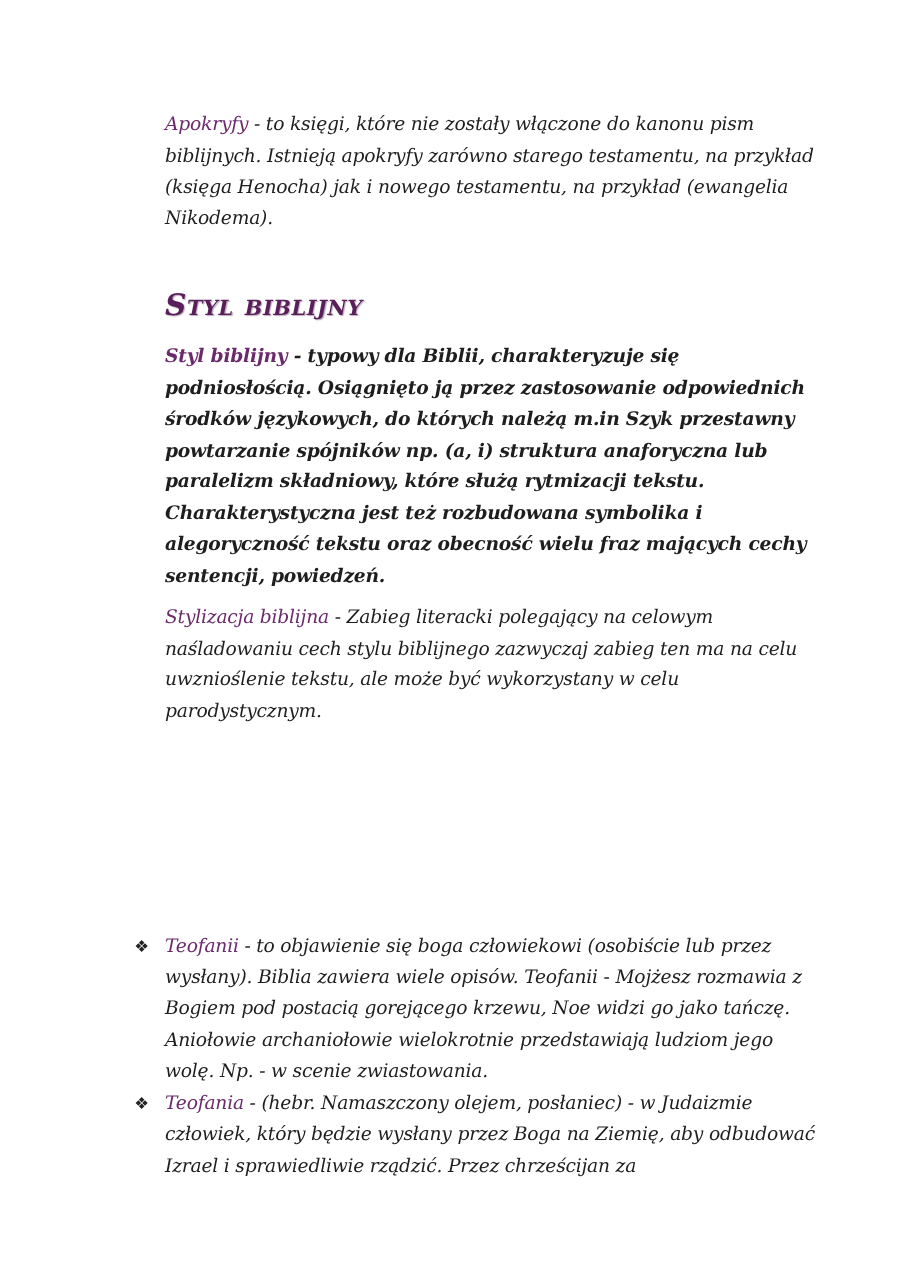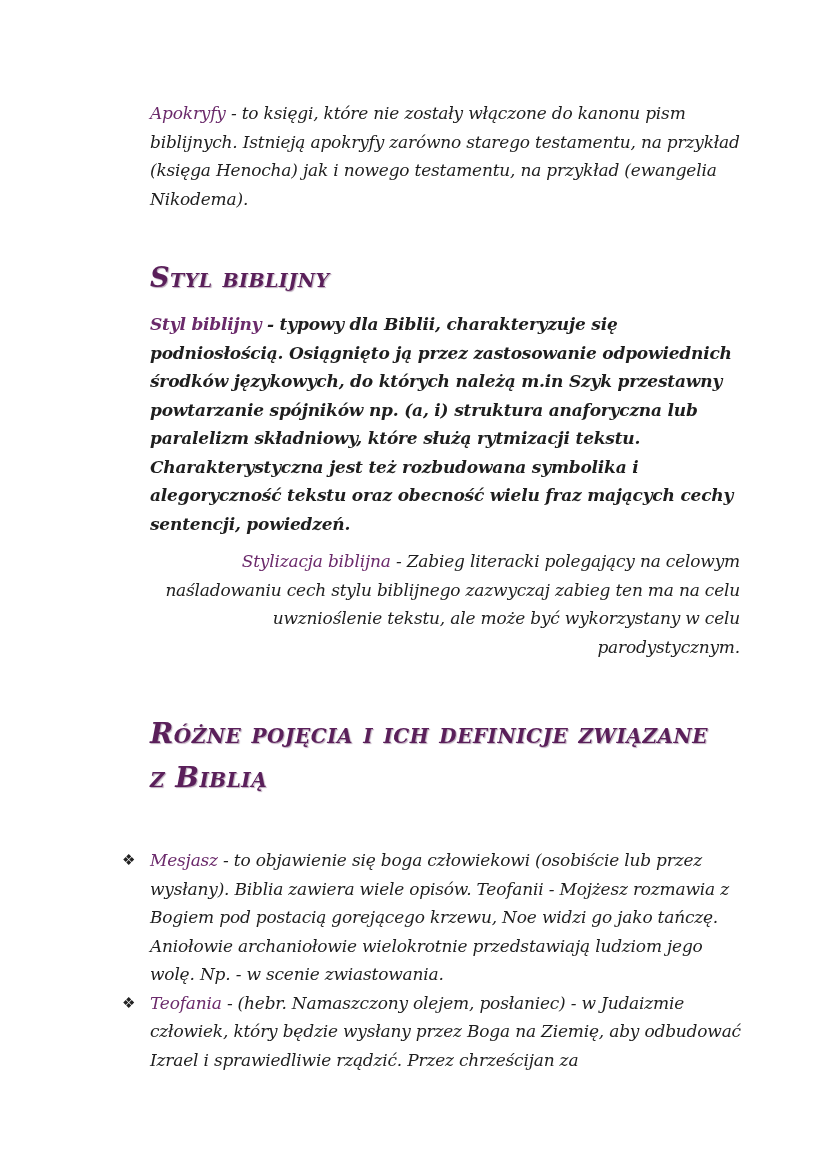--- a/index.html
+++ b/index.html
@@ -93,30 +93,29 @@
   <p class="para" style="top:99px;">
     <span class="term">Apokryfy</span><span> - to księgi, które nie zostały włączone do kanonu pism biblijnych. Istnieją apokryfy zarówno starego testamentu, na przykład (księga Henocha) jak i nowego testamentu, na przykład (ewangelia Nikodema).</span>
   </p>
 
   <h2 class="heading h-styl">Styl biblijny</h2>
 
   <p class="para" style="top:310px;font-weight:bold;">
     <span class="term">Styl biblijny</span><span> - typowy dla Biblii, charakteryzuje się podniosłością. Osiągnięto ją przez zastosowanie odpowiednich środków językowych, do których należą m.in Szyk przestawny powtarzanie spójników np. (a, i) struktura anaforyczna lub paralelizm składniowy, które służą rytmizacji tekstu. Charakterystyczna jest też rozbudowana symbolika i alegoryczność tekstu oraz obecność wielu fraz mających cechy sentencji, powiedzeń.</span>
   </p>
 
-  <p class="para" style="top:547px;text-align:right;">
+  <p class="para" style="top:547px;">
     <span class="term">Stylizacja biblijna</span><span> - Zabieg literacki polegający na celowym naśladowaniu cech stylu biblijnego zazwyczaj zabieg ten ma na celu uwznioślenie tekstu, ale może być wykorzystany w celu parodystycznym.</span>
   </p>
 
-  <h2 class="heading h-pojecia">Różne pojęcia i ich definicje związane z Biblią</h2>
 
   <ul class="bullet-list">
     <li class="bullet-item">
       <span class="bullet-icon">❖</span>
-      <span class="term">Mesjasz</span><span> - to objawienie się boga człowiekowi (osobiście lub przez wysłany). Biblia zawiera wiele opisów. Teofanii - Mojżesz rozmawia z Bogiem pod postacią gorejącego krzewu, Noe widzi go jako tańczę. Aniołowie archaniołowie wielokrotnie przedstawiają ludziom jego wolę. Np. - w scenie zwiastowania.</span>
+      <span class="term">Teofanii</span><span> - to objawienie się boga człowiekowi (osobiście lub przez wysłany). Biblia zawiera wiele opisów. Teofanii - Mojżesz rozmawia z Bogiem pod postacią gorejącego krzewu, Noe widzi go jako tańczę. Aniołowie archaniołowie wielokrotnie przedstawiają ludziom jego wolę. Np. - w scenie zwiastowania.</span>
     </li>
     <li class="bullet-item">
       <span class="bullet-icon">❖</span>
       <span class="term">Teofania</span><span> - (hebr. Namaszczony olejem, posłaniec) - w Judaizmie człowiek, który będzie wysłany przez Boga na Ziemię, aby odbudować Izrael i sprawiedliwie rządzić. Przez chrześcijan za</span>
     </li>
   </ul>
 
 </div>
 
 </body></html>

